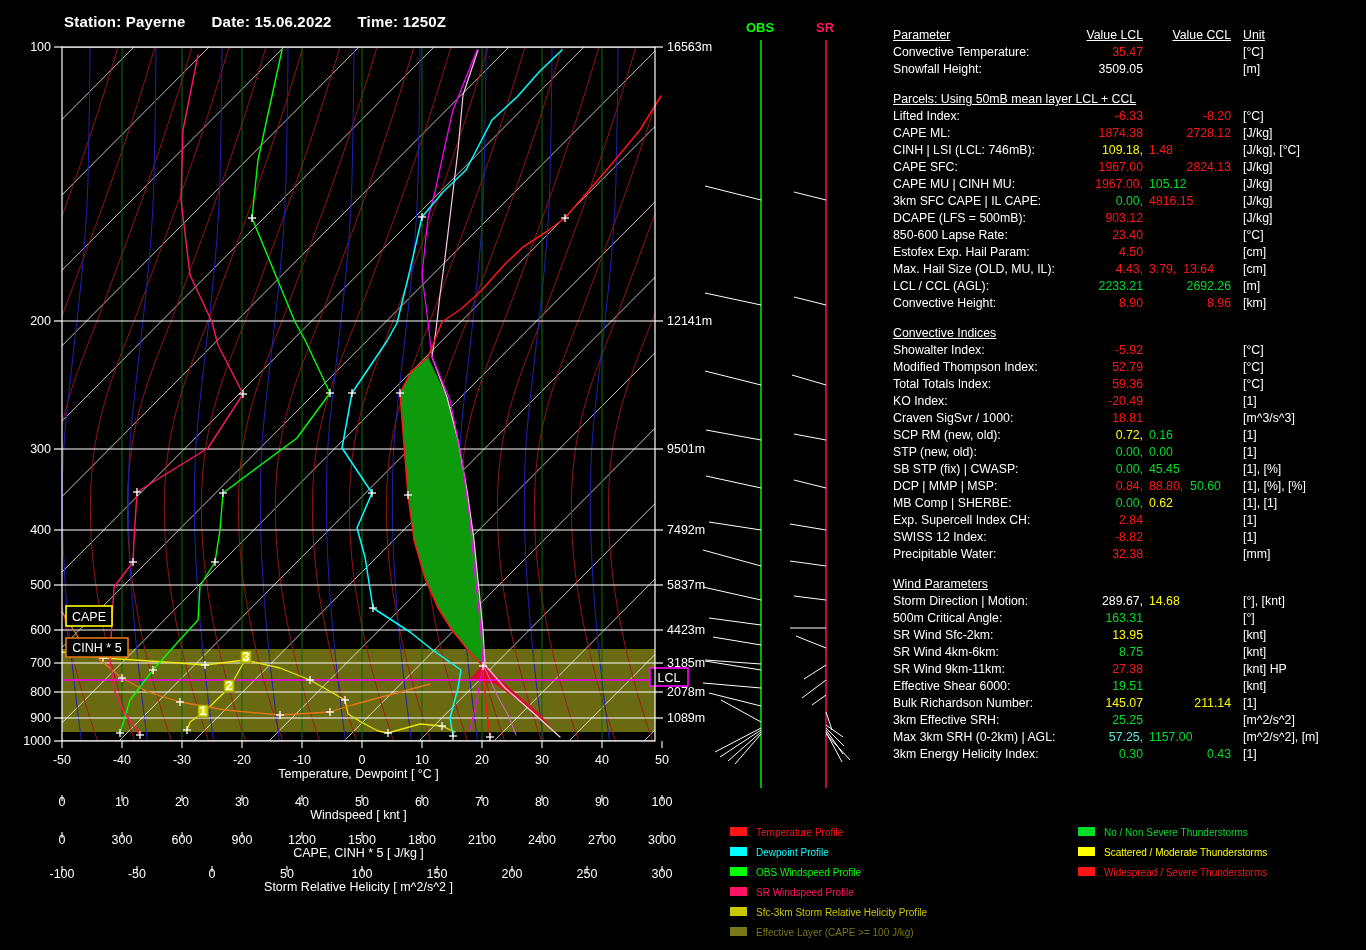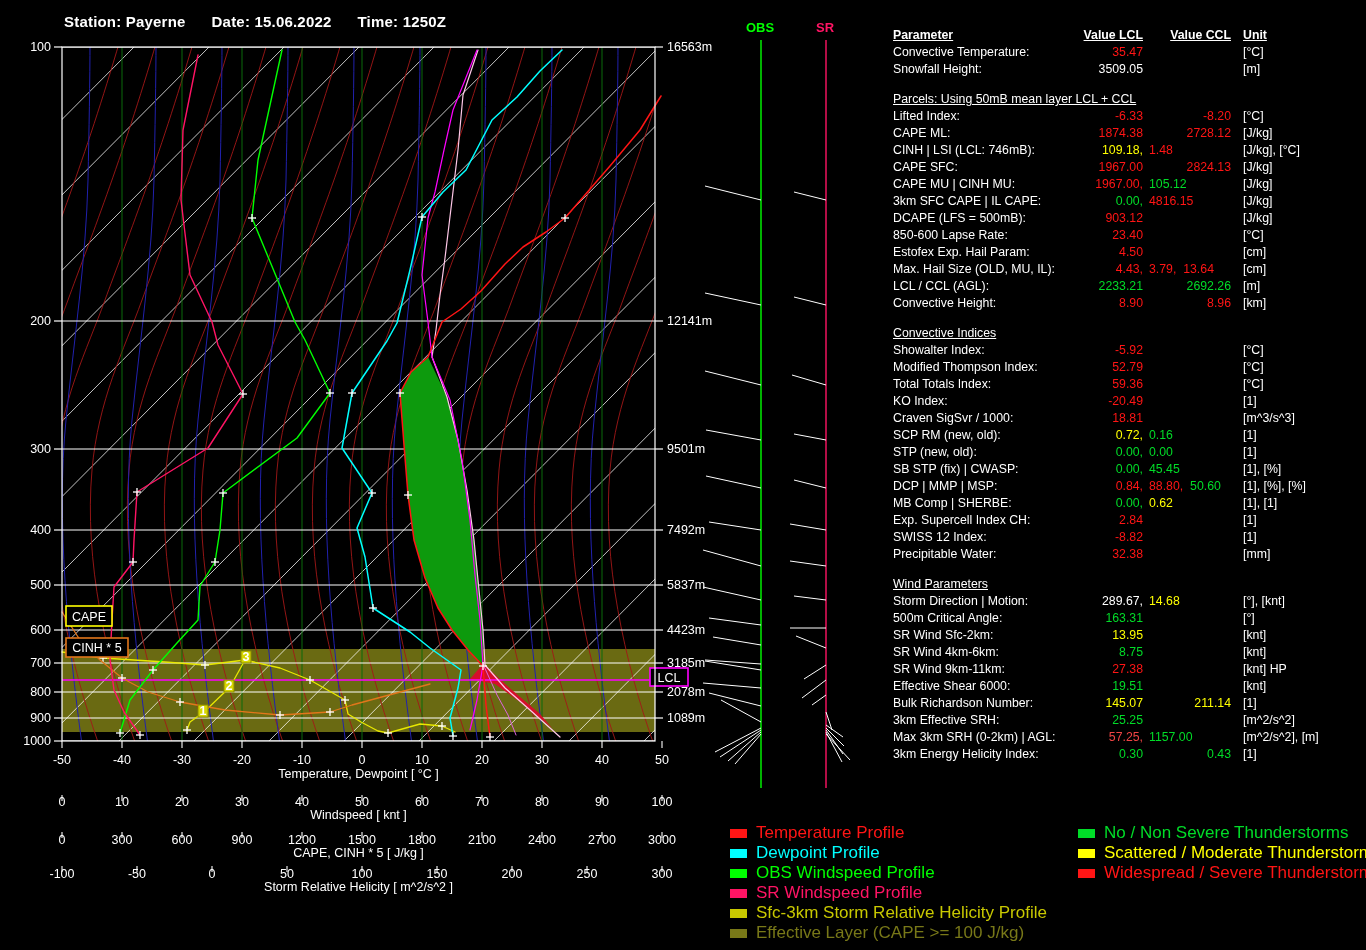--- a/index.html
+++ b/index.html
@@ -13,25 +13,25 @@
   #sr-col-label{left:816px;color:#ff1464;}
   
   #param-panel{position:absolute;left:893px;top:27px;width:470px;font-size:12.3px;color:#fff;}
   .t-row{display:flex;height:17px;line-height:17px;white-space:nowrap;}
   .t-label{width:180px;flex:0 0 180px;}
   .t-a{width:70px;flex:0 0 70px;text-align:right;}
   .t-b{width:88px;flex:0 0 88px;text-align:left;padding-left:6px;box-sizing:border-box;}
   .t-b.right{text-align:right;padding-left:0;}
   .t-unit{margin-left:12px;color:#fff;}
   .t-head{font-weight:normal;}
-  .t-head .u{text-decoration:underline;font-weight:bold;}
+  .t-head .u{text-decoration:underline;}
   .t-section{margin-top:12px;height:18px;line-height:18px;}
   .t-section span{text-decoration:underline;}
   
-  .legend{position:absolute;font-size:17px;}
+  .legend{position:absolute;font-size:10px;}
   #legend-left{left:730px;top:823px;}
   #legend-right{left:1078px;top:823px;}
   .lg-row{height:20px;line-height:20px;white-space:nowrap;}
   .lg-sw{display:inline-block;width:17px;height:9px;margin-right:9px;}
   svg text{font-family:"Liberation Sans",sans-serif;}
   .tickfont{font-size:12.5px;fill:#fff;}
   .axtitle{font-size:12.5px;fill:#fff;}
 </style>
 </head>
 <body>
@@ -647,21 +647,21 @@
           <div class="t-unit">[1]</div>
         </div>
         <div class="t-row">
           <div class="t-label">3km Effective SRH:</div>
           <div class="t-a"><span style="color:#00dc28">25.25</span></div>
           <div class="t-b"></div>
           <div class="t-unit">[m^2/s^2]</div>
         </div>
         <div class="t-row">
           <div class="t-label">Max 3km SRH (0-2km) | AGL:</div>
-          <div class="t-a"><span style="color:#ef4444">57.25,</span></div>
+          <div class="t-a"><span style="color:#5eead4">57.25,</span></div>
           <div class="t-b"><span style="color:#00dc28">1157.00</span></div>
           <div class="t-unit">[m^2/s^2], [m]</div>
         </div>
         <div class="t-row">
           <div class="t-label">3km Energy Helicity Index:</div>
           <div class="t-a"><span style="color:#00dc28">0.30</span></div>
           <div class="t-b right"><span style="color:#00dc28">0.43</span></div>
           <div class="t-unit">[1]</div>
         </div>
       </div>

